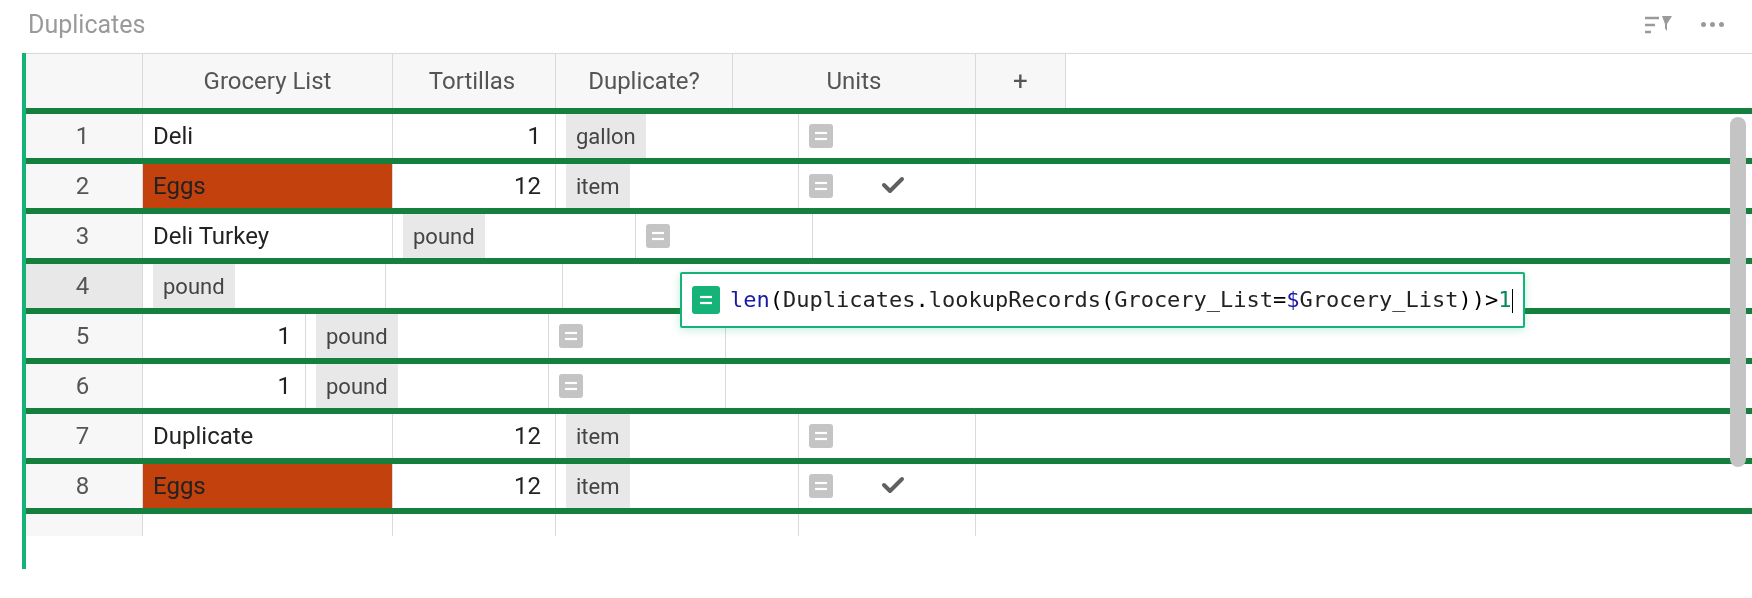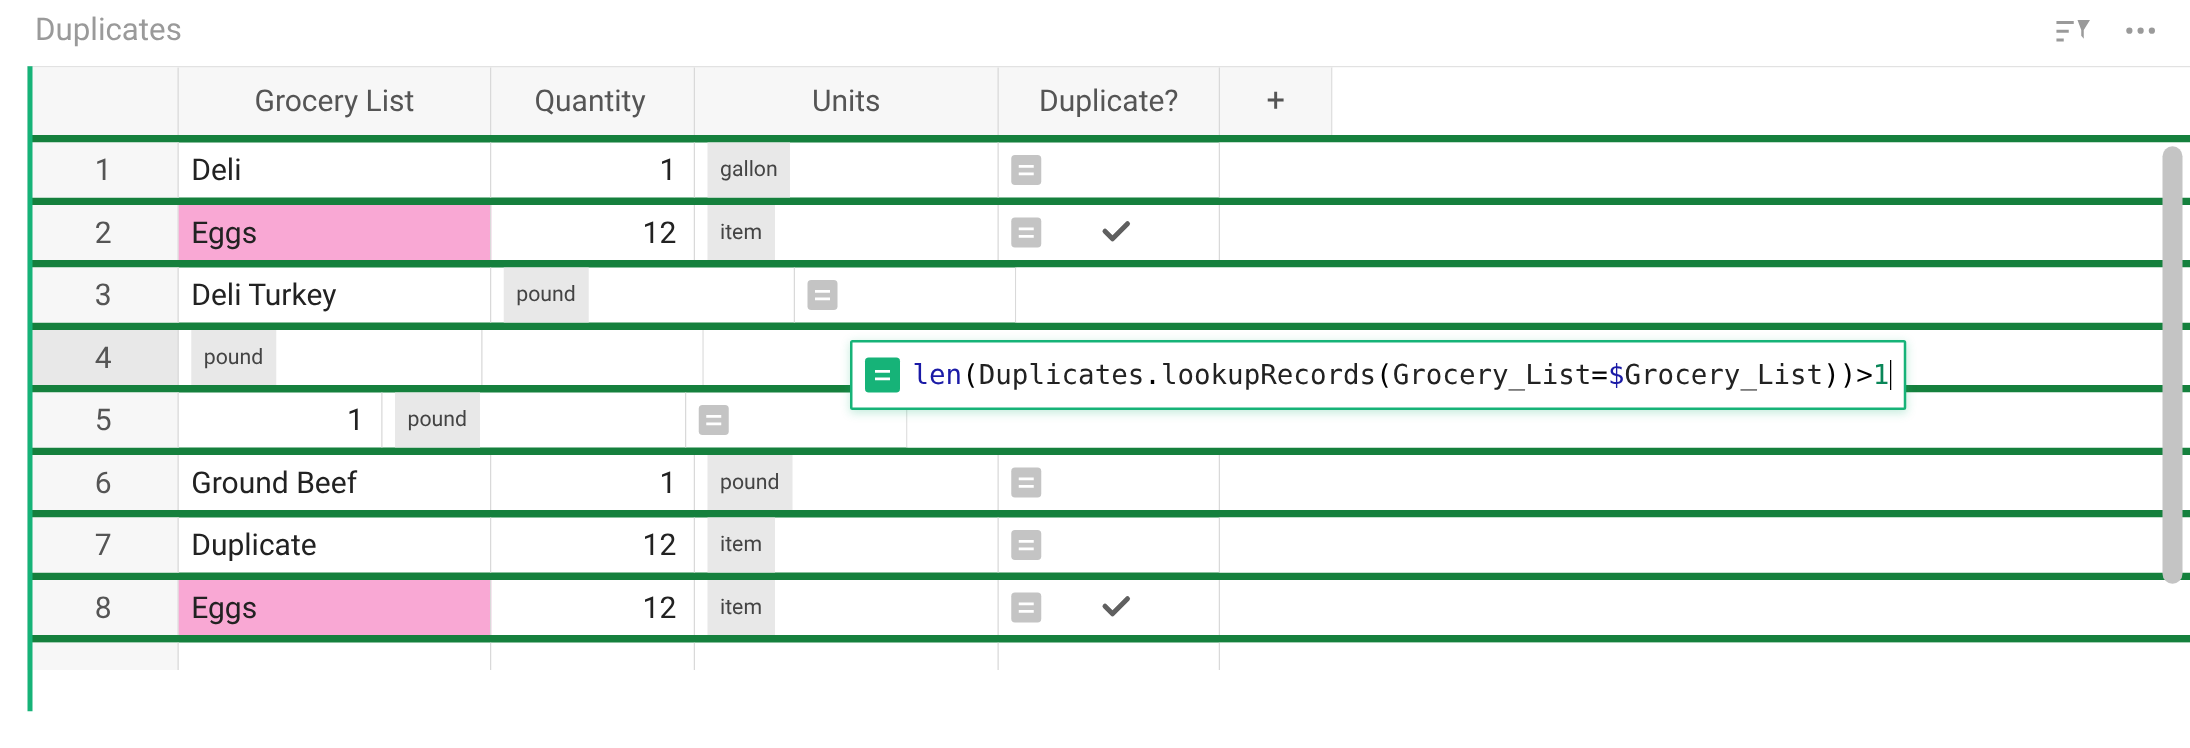--- a/index.html
+++ b/index.html
@@ -126,24 +126,24 @@
       background: #f7f7f7;
     }
     .header-row .cell-rest {
       background: #ffffff;
     }
     .tag {
       background: #e8e8e8;
       color: #444;
       padding: 16px 10px;
       border-radius: 4px;
-      font-size: 17px;
+      font-size: 22px;
     }
     .highlight {
-      background: #f9a8d4;
+      background: #c2410c;
     }
     .row-selected .cell-rownum {
       background: #e8e8e8;
     }
     .formula-badge {
       width: 24px;
       height: 24px;
       background: #c4c4c4;
       border-radius: 3px;
       display: flex;
@@ -247,23 +247,23 @@
     </div>
   </div>
 </div>
 
 <div class="grid-container">
   <div class="green-bar"></div>
   <div class="grid">
     <div class="row header-row">
       <div class="cell cell-rownum"></div>
       <div class="cell cell-grocery">Grocery List</div>
-      <div class="cell cell-quantity">Quantity</div>
+      <div class="cell cell-quantity">Tortillas</div>
+      <div class="cell cell-duplicate">Duplicate?</div>
       <div class="cell cell-units">Units</div>
-      <div class="cell cell-duplicate">Duplicate?</div>
       <div class="cell cell-add">+</div>
       <div class="cell cell-rest"></div>
     </div>
     <div id="rows-body">
         <div class="row">
           <div class="cell cell-rownum">1</div>
           <div class="cell cell-grocery">Deli</div>
           <div class="cell cell-quantity">1</div>
           <div class="cell cell-units">
             <span class="tag">gallon</span>
@@ -333,21 +333,20 @@
               <svg width="16" height="12" viewBox="0 0 16 12">
                 <line x1="2" y1="3" x2="14" y2="3" stroke="#fff" stroke-width="2.2"></line>
                 <line x1="2" y1="9" x2="14" y2="9" stroke="#fff" stroke-width="2.2"></line>
               </svg>
             </span>
           </div>
           <div class="cell cell-rest"></div>
         </div>
         <div class="row">
           <div class="cell cell-rownum">6</div>
-          <div class="cell cell-grocery">Ground Beef</div>
           <div class="cell cell-quantity">1</div>
           <div class="cell cell-units">
             <span class="tag">pound</span>
           </div>
           <div class="cell cell-duplicate">
             <span class="formula-badge">
               <svg width="16" height="12" viewBox="0 0 16 12">
                 <line x1="2" y1="3" x2="14" y2="3" stroke="#fff" stroke-width="2.2"></line>
                 <line x1="2" y1="9" x2="14" y2="9" stroke="#fff" stroke-width="2.2"></line>
               </svg>

